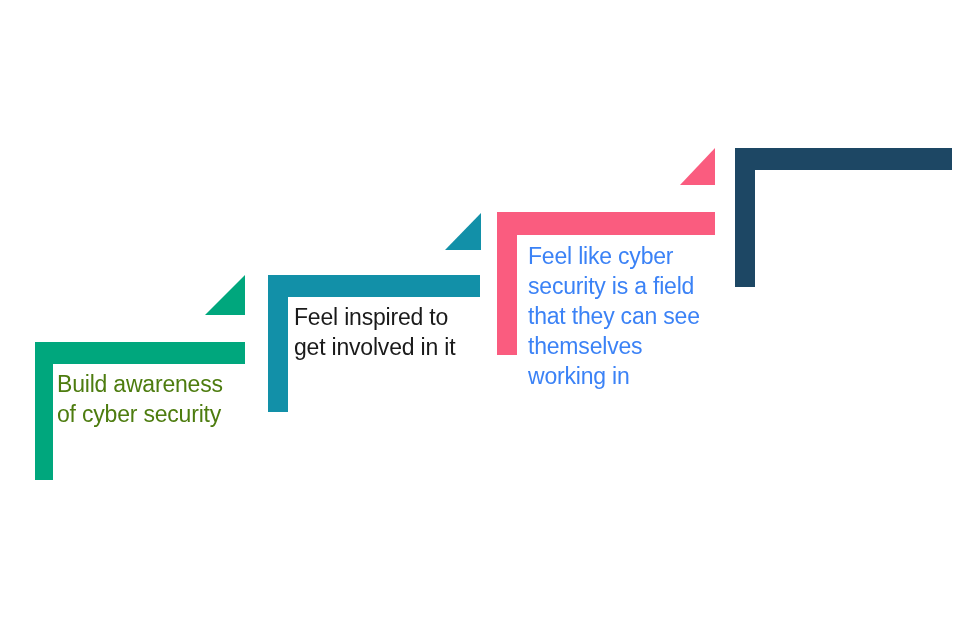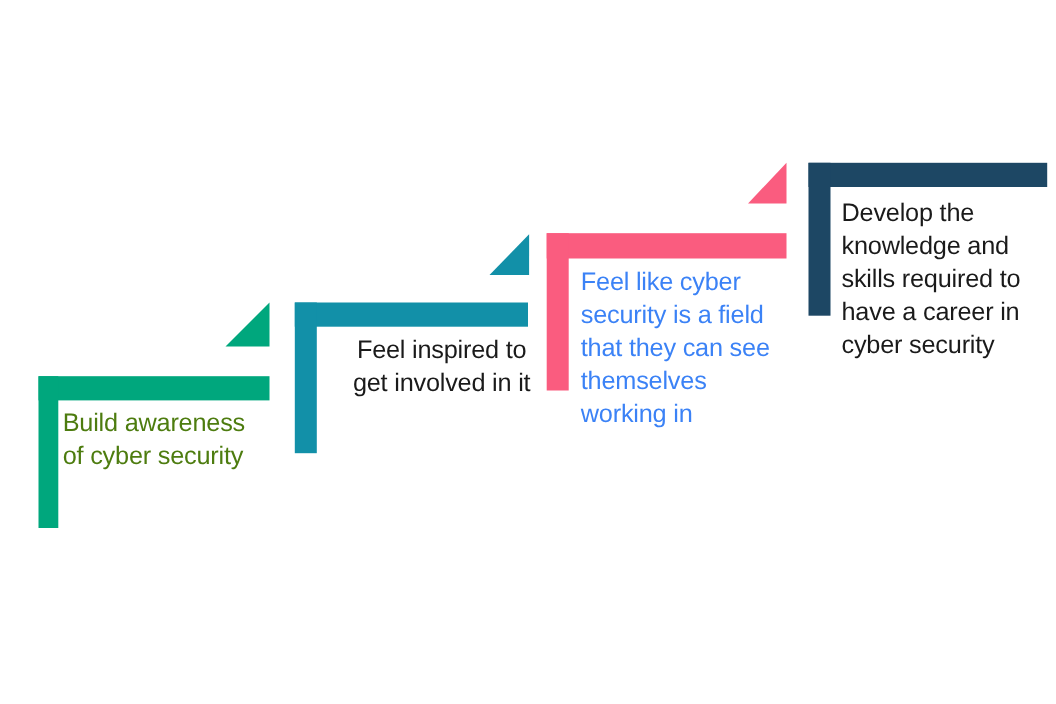--- a/index.html
+++ b/index.html
@@ -63,21 +63,21 @@
     border-bottom: 40px solid #00a77d; }
   #step-1-text { left: 57px; top: 369px; width: 215px; }
 
   
   #step-2 { left: 268px; top: 275px; }
   #step-2 .bar-h { width: 212px; height: 22px; }
   #step-2 .bar-v { width: 20px; height: 137px; }
   #step-2-accent { left: 445px; top: 213px;
     border-left: 36px solid transparent;
     border-bottom: 37px solid #1290a8; }
-  #step-2-text { left: 294px; top: 302px; width: 215px; text-align: center; }
+  #step-2-text { left: 294px; top: 302px; width: 215px; }
 
   
   #step-3 { left: 497px; top: 212px; }
   #step-3 .bar-h { width: 218px; height: 23px; }
   #step-3 .bar-v { width: 20px; height: 143px; }
   #step-3-accent { left: 680px; top: 148px;
     border-left: 35px solid transparent;
     border-bottom: 37px solid #fa5c7f; }
   #step-3-text { left: 528px; top: 241px; width: 200px; }
 
@@ -116,19 +116,14 @@
   <div class="step-text" id="step-3-text" style="color: #3b82f6;">Feel like cyber
 security is a field
 that they can see
 themselves
 working in</div>
 
   <div class="step" id="step-4">
     <div class="bar-h" style="background: rgb(29, 71, 100);"></div>
     <div class="bar-v" style="background: rgb(29, 71, 100);"></div>
   </div>
-  <div class="step-text" id="step-4-text" style="color: rgb(26, 26, 26);">Develop the
-knowledge and
-skills required to
-have a career in
-cyber security</div>
 
 </div>
 
 </body></html>

